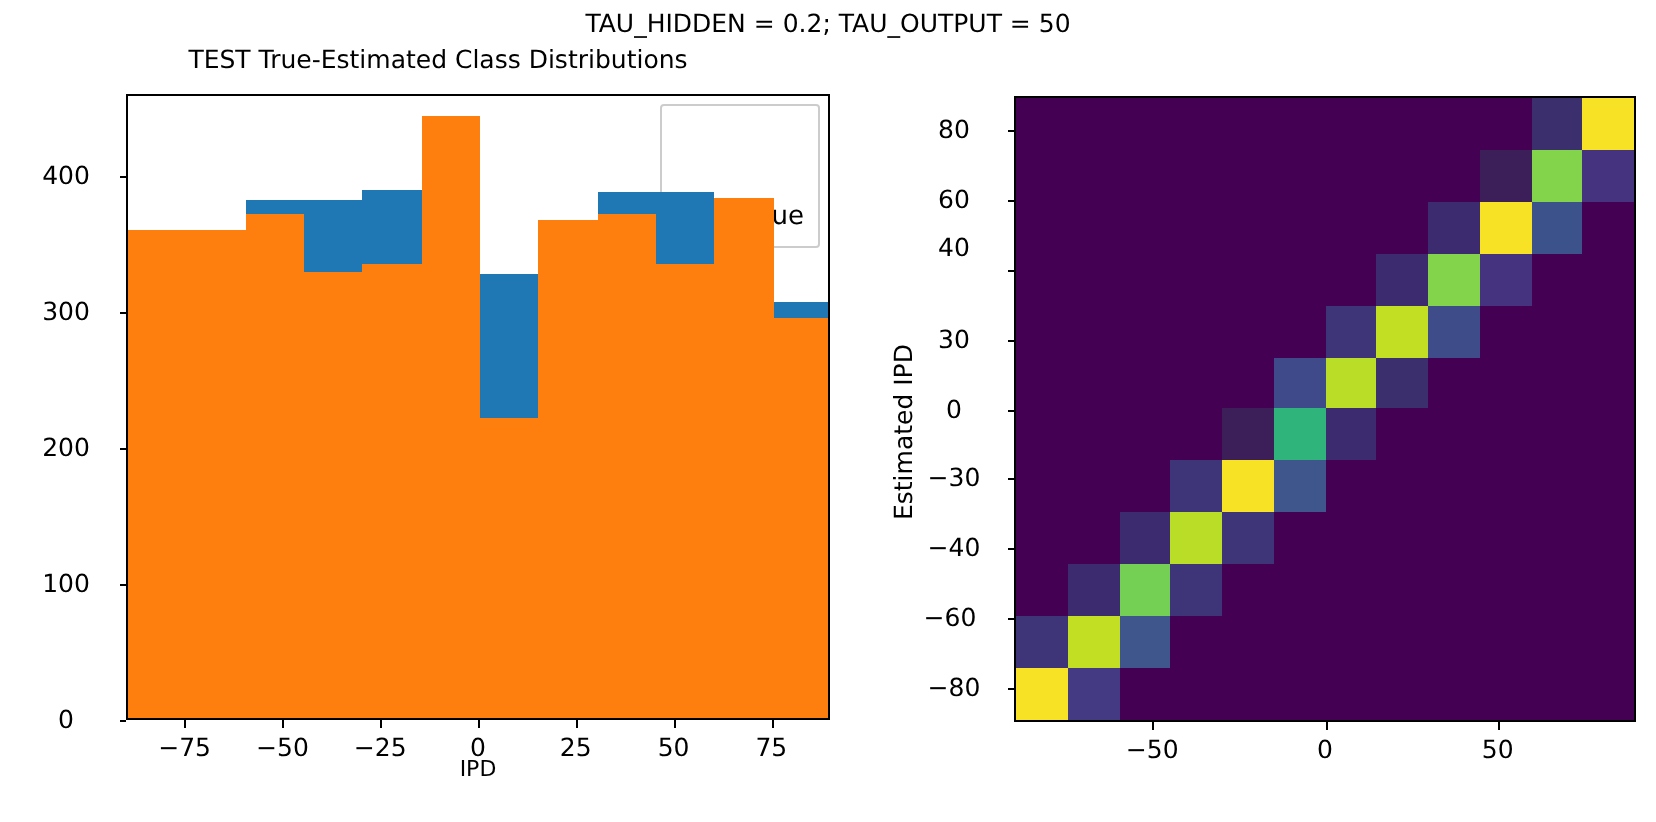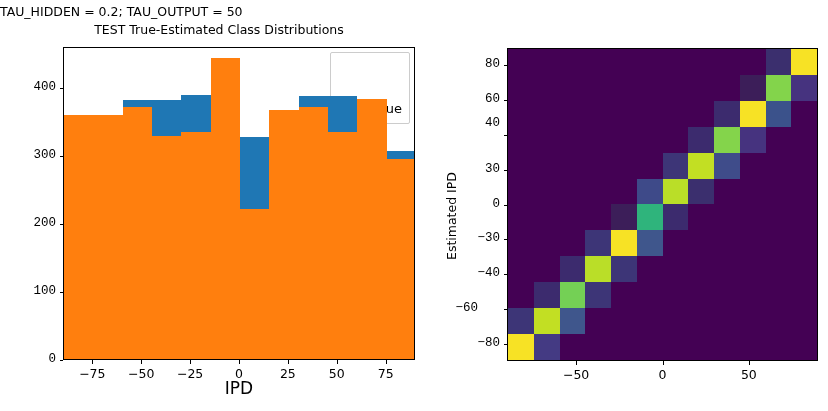--- a/index.html
+++ b/index.html
@@ -8,54 +8,53 @@
     background:#ffffff;
     font-family:"DejaVu Sans","Liberation Sans",sans-serif;
     color:#000000;
     overflow:hidden;
     position:relative;
   }
   #figure{position:absolute;left:0;top:0;width:828px;height:411px;}
 
   .suptitle{
     position:absolute;left:0;top:4px;width:828px;
-    text-align:left;font-size:12.5px;color:#000;
+    text-align:center;font-size:12.5px;color:#000;
   }
   .axtitle{
     position:absolute;text-align:center;font-size:12.5px;color:#000;
   }
   #left-title{left:19px;top:22px;width:400px;}
   #right-title{left:440px;top:22px;width:380px;}
 
   
   #left-axes{
     position:absolute;
     left:63px;top:47px;width:352px;height:313px;
     border:1px solid #000000;
     box-sizing:border-box;
     background:#ffffff;
     overflow:hidden;
   }
   #left-plot{position:absolute;left:0;top:0;width:100%;height:100%;}
   .bar{position:absolute;bottom:0;}
   .ylabel-l{
     position:absolute;
-    text-align:right;font-size:12.5px;color:#000;
+    text-align:center;font-size:12.5px;color:#000;
     width:46px;
-    font-family:Liberation Mono, monospace;
   }
   .ytickmark{position:absolute;width:3.5px;height:1px;background:#000;}
   .xlabel-l{
     position:absolute;text-align:center;font-size:12.5px;color:#000;
     width:50px;
   }
   .xtickmark{position:absolute;width:1px;height:3.5px;background:#000;}
   #left-xlabel{
     position:absolute;left:63px;top:378px;width:352px;
-    text-align:center;font-size:17px;
+    text-align:center;font-size:11px;
   }
 
   
   #legend{
     position:absolute;right:4px;top:4px;
     background:#ffffff;border:1px solid #cccccc;border-radius:2px;
     padding:5px 7px 5px 7px;
     box-shadow:0 0 0 0 rgba(0,0,0,0);
   }
   .legend-row{display:flex;align-items:center;height:20px;margin-top:40px;}
@@ -314,21 +313,21 @@
   <div id="right-ticks">
       <div class="xtickmark" style="left: 576.111px; top: 361px;"></div>
       <div class="xlabel-l" style="left: 551.111px; top: 367px;">−50</div>
       <div class="xtickmark" style="left: 662.5px; top: 361px;"></div>
       <div class="xlabel-l" style="left: 637.5px; top: 367px;">0</div>
       <div class="xtickmark" style="left: 748.889px; top: 361px;"></div>
       <div class="xlabel-l" style="left: 723.889px; top: 367px;">50</div>
       <div class="ytickmark" style="left: 503.5px; top: 343.611px;"></div>
       <div class="ylabel-l" style="left: 454px; top: 335.611px;">−80</div>
       <div class="ytickmark" style="left: 503.5px; top: 308.833px;"></div>
-      <div class="ylabel-l" style="left: 432px; top: 300.833px;">−60</div>
+      <div class="ylabel-l" style="left: 452px; top: 300.833px;">−60</div>
       <div class="ytickmark" style="left: 503.5px; top: 274.056px;"></div>
       <div class="ylabel-l" style="left: 454px; top: 266.056px;">−40</div>
       <div class="ytickmark" style="left: 503.5px; top: 239.278px;"></div>
       <div class="ylabel-l" style="left: 454px; top: 231.278px;">−30</div>
       <div class="ytickmark" style="left: 503.5px; top: 204.5px;"></div>
       <div class="ylabel-l" style="left: 454px; top: 196.5px;">0</div>
       <div class="ytickmark" style="left: 503.5px; top: 169.722px;"></div>
       <div class="ylabel-l" style="left: 454px; top: 161.722px;">30</div>
       <div class="ytickmark" style="left: 503.5px; top: 134.944px;"></div>
       <div class="ylabel-l" style="left: 454px; top: 116px;">40</div>

